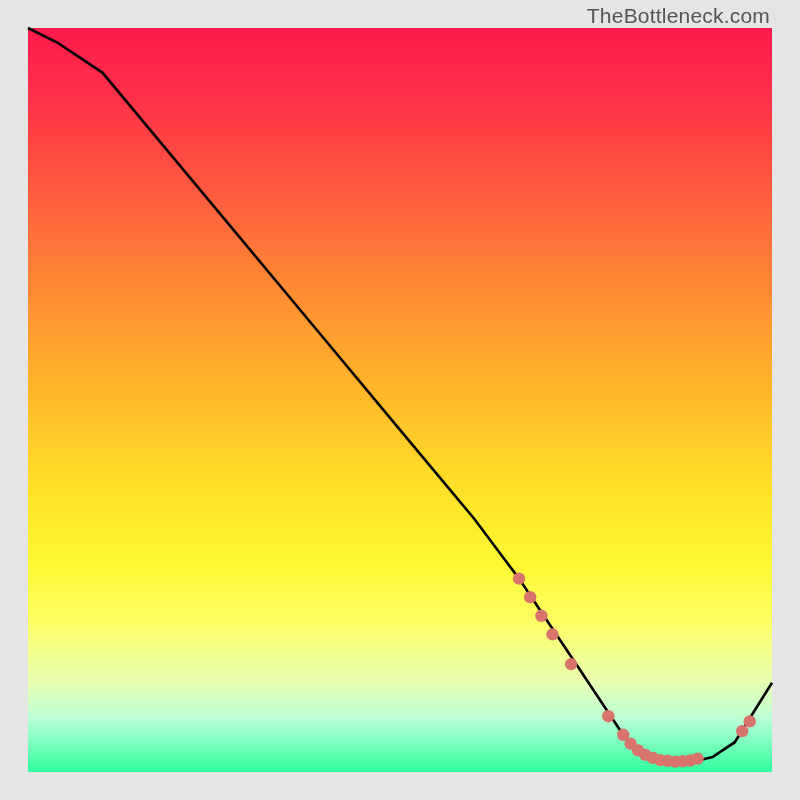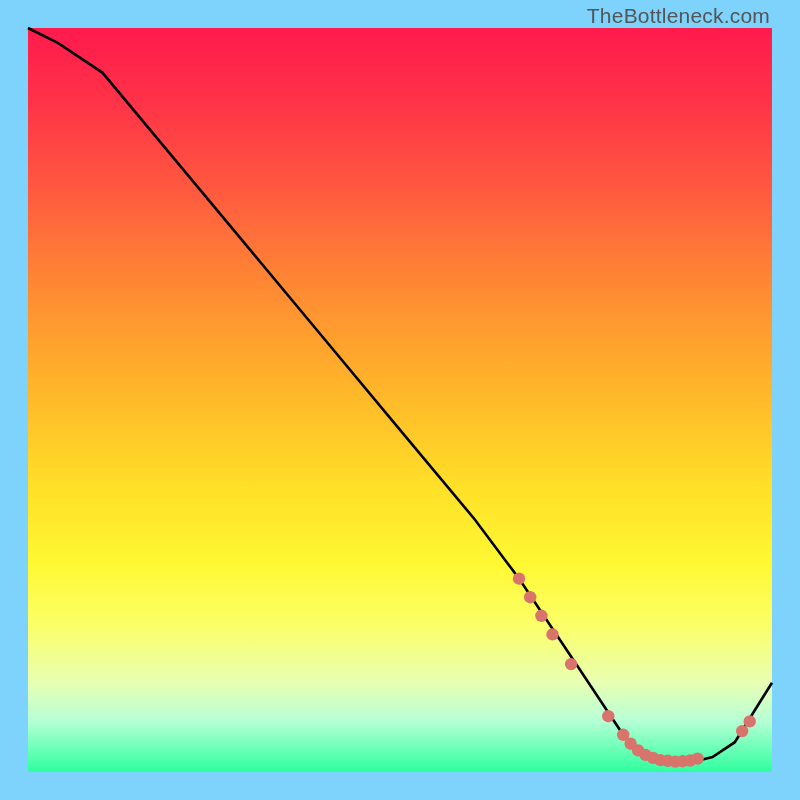--- a/index.html
+++ b/index.html
@@ -10,21 +10,21 @@
     background: #000;
     overflow: hidden;
     font-family: Arial, Helvetica, sans-serif;
   }
   .frame {
     position: absolute;
     top: 0;
     left: 0;
     width: 800px;
     height: 800px;
-    background: #7dd3fc;
+    background: #e5e5e5;
   }
   .plot {
     position: absolute;
     top: 28px;
     left: 28px;
     width: 744px;
     height: 744px;
     background: linear-gradient(
       to bottom,
       #ff1a4d 0%,

